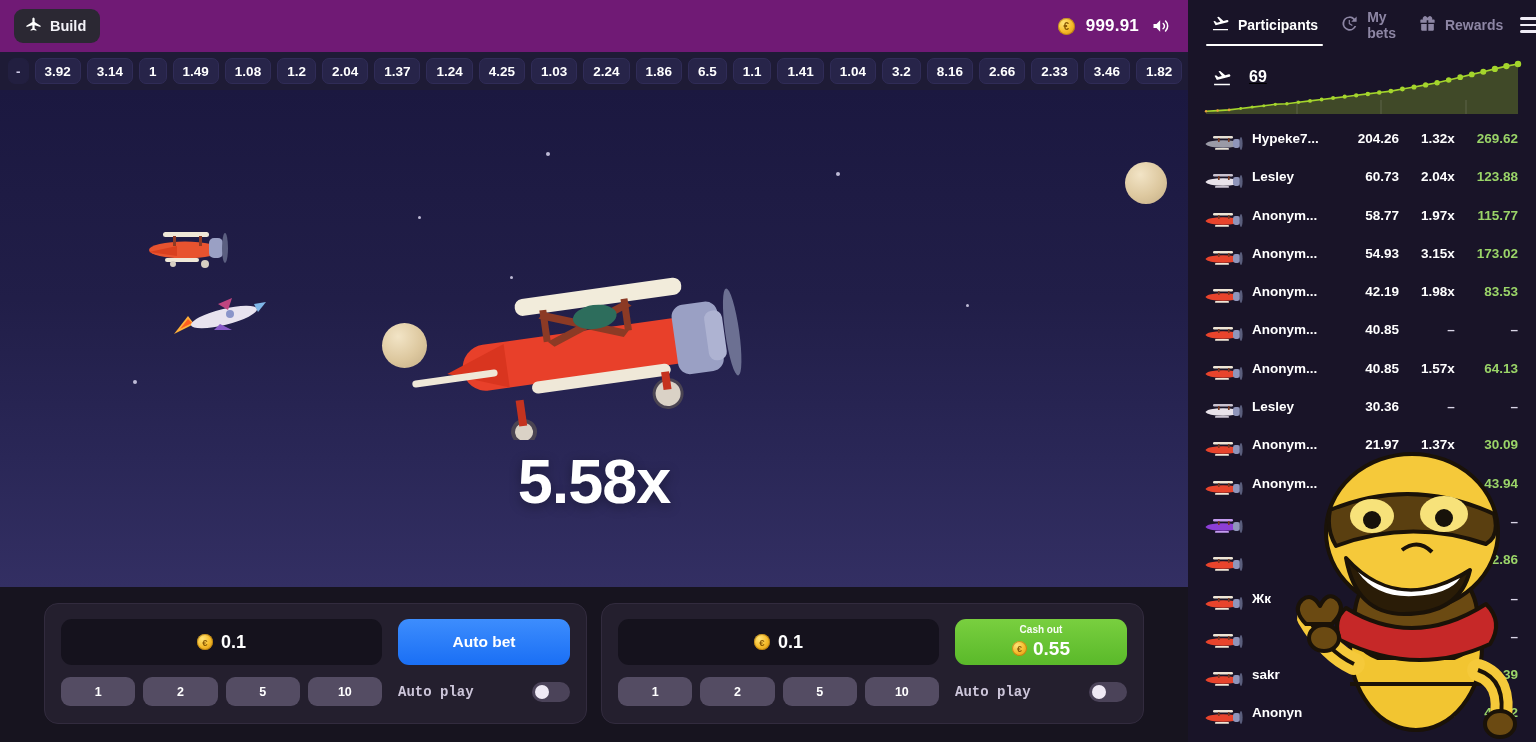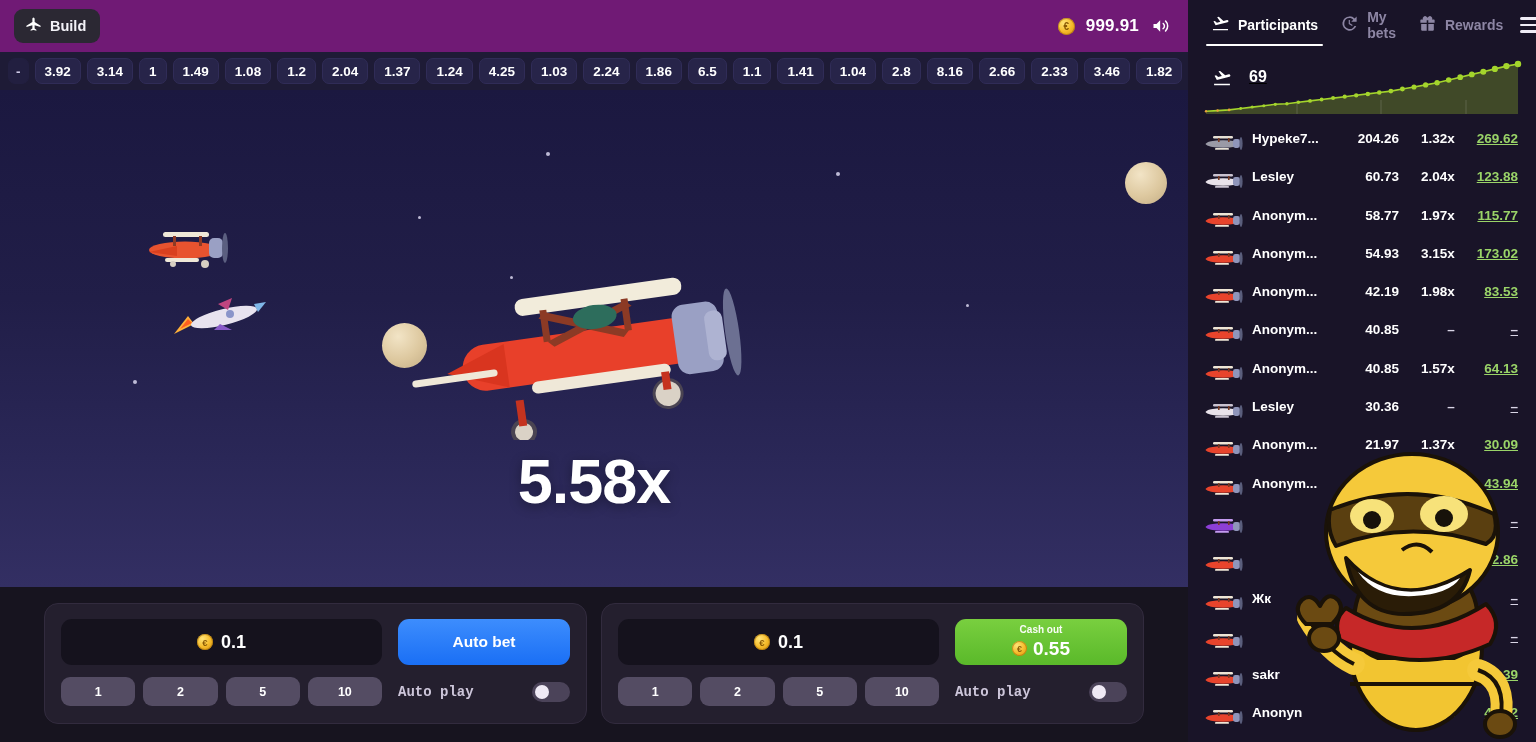--- a/index.html
+++ b/index.html
@@ -123,21 +123,21 @@
   .mc-count .n { color: #ffffff; font-size: 16px; font-weight: bold; }
 
   .list { position: absolute; left: 0; right: 0; top: 131px; bottom: 0; }
   .row {
     display: flex; align-items: flex-start; height: 38.3px; padding: 0 18px 0 12px;
   }
   .av { width: 46px; height: 22px; flex: none; margin-right: 6px; }
   .uname { width: 96px; color: #ffffff; font-size: 13.5px; font-weight: bold; white-space: nowrap; overflow: hidden; }
   .bet  { width: 62px; text-align: right; color: #ffffff; font-size: 13.5px; font-weight: bold; }
   .mx   { width: 60px; text-align: right; color: #ffffff; font-size: 13.5px; font-weight: bold; }
-  .win  { width: 68px; text-align: right; color: #9ad468; font-size: 13.5px; font-weight: bold; text-decoration: underline; }
+  .win  { width: 68px; text-align: right; color: #9ad468; font-size: 13.5px; font-weight: bold; }
   .mx.empty, .win.empty { color: #d9d5e6; }
 
   .mascot { position: absolute; right: -8px; bottom: 0; width: 260px; height: 310px; pointer-events: none; z-index: 5; }
 </style>
 </head>
 <body>
 
 <div class="app">
 
   <div class="left-col">
@@ -175,21 +175,21 @@
         <div class="hchip">1.37</div>
         <div class="hchip">1.24</div>
         <div class="hchip">4.25</div>
         <div class="hchip">1.03</div>
         <div class="hchip">2.24</div>
         <div class="hchip">1.86</div>
         <div class="hchip">6.5</div>
         <div class="hchip">1.1</div>
         <div class="hchip">1.41</div>
         <div class="hchip">1.04</div>
-        <div class="hchip">2.8</div>
+        <div class="hchip">3.2</div>
         <div class="hchip">8.16</div>
         <div class="hchip">2.66</div>
         <div class="hchip">2.33</div>
         <div class="hchip">3.46</div>
         <div class="hchip">1.82</div>
       </div>
 
     <div class="stage">
       <div class="star" style="left:546px;top:62px;width:4px;height:4px;"></div>
       <div class="star" style="left:836px;top:82px;width:4px;height:4px;"></div>

